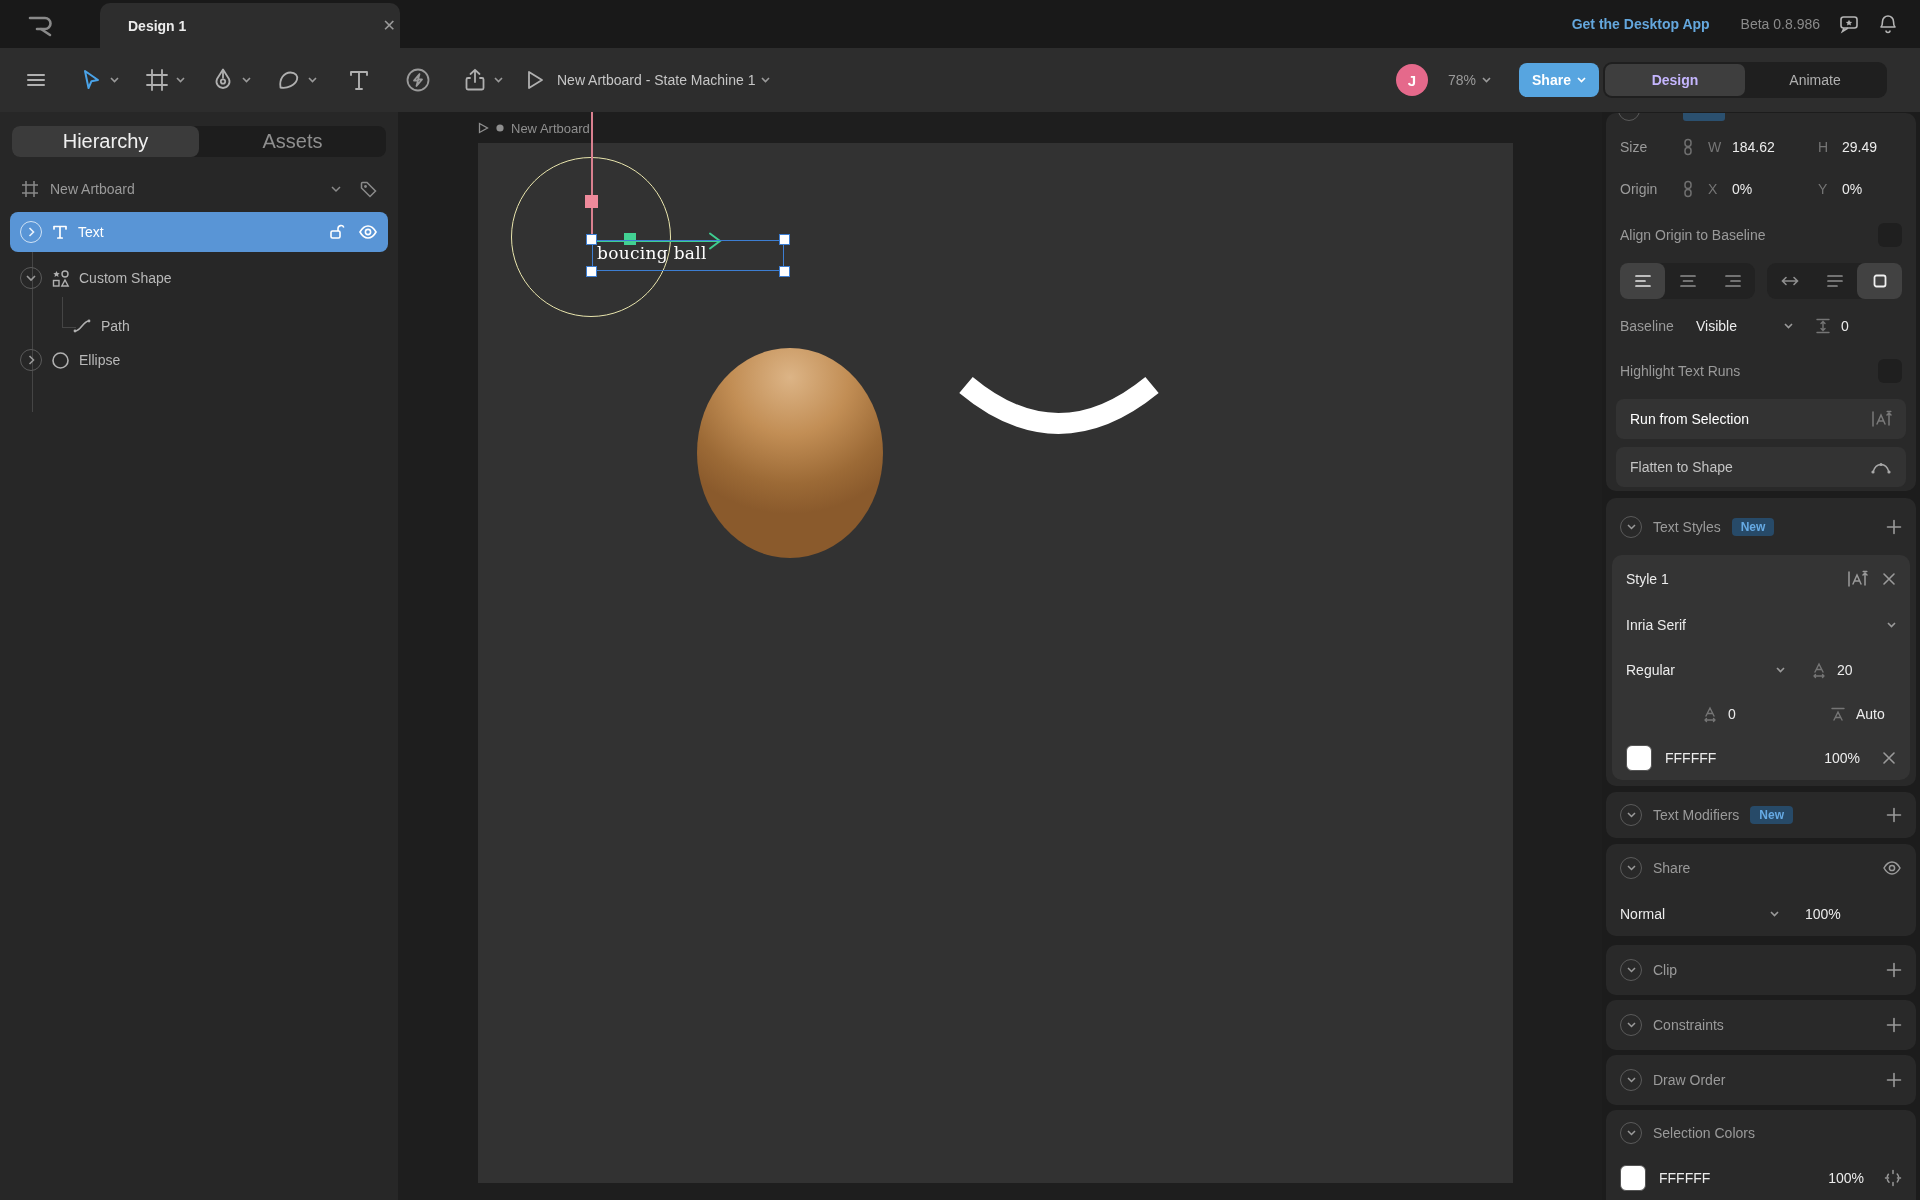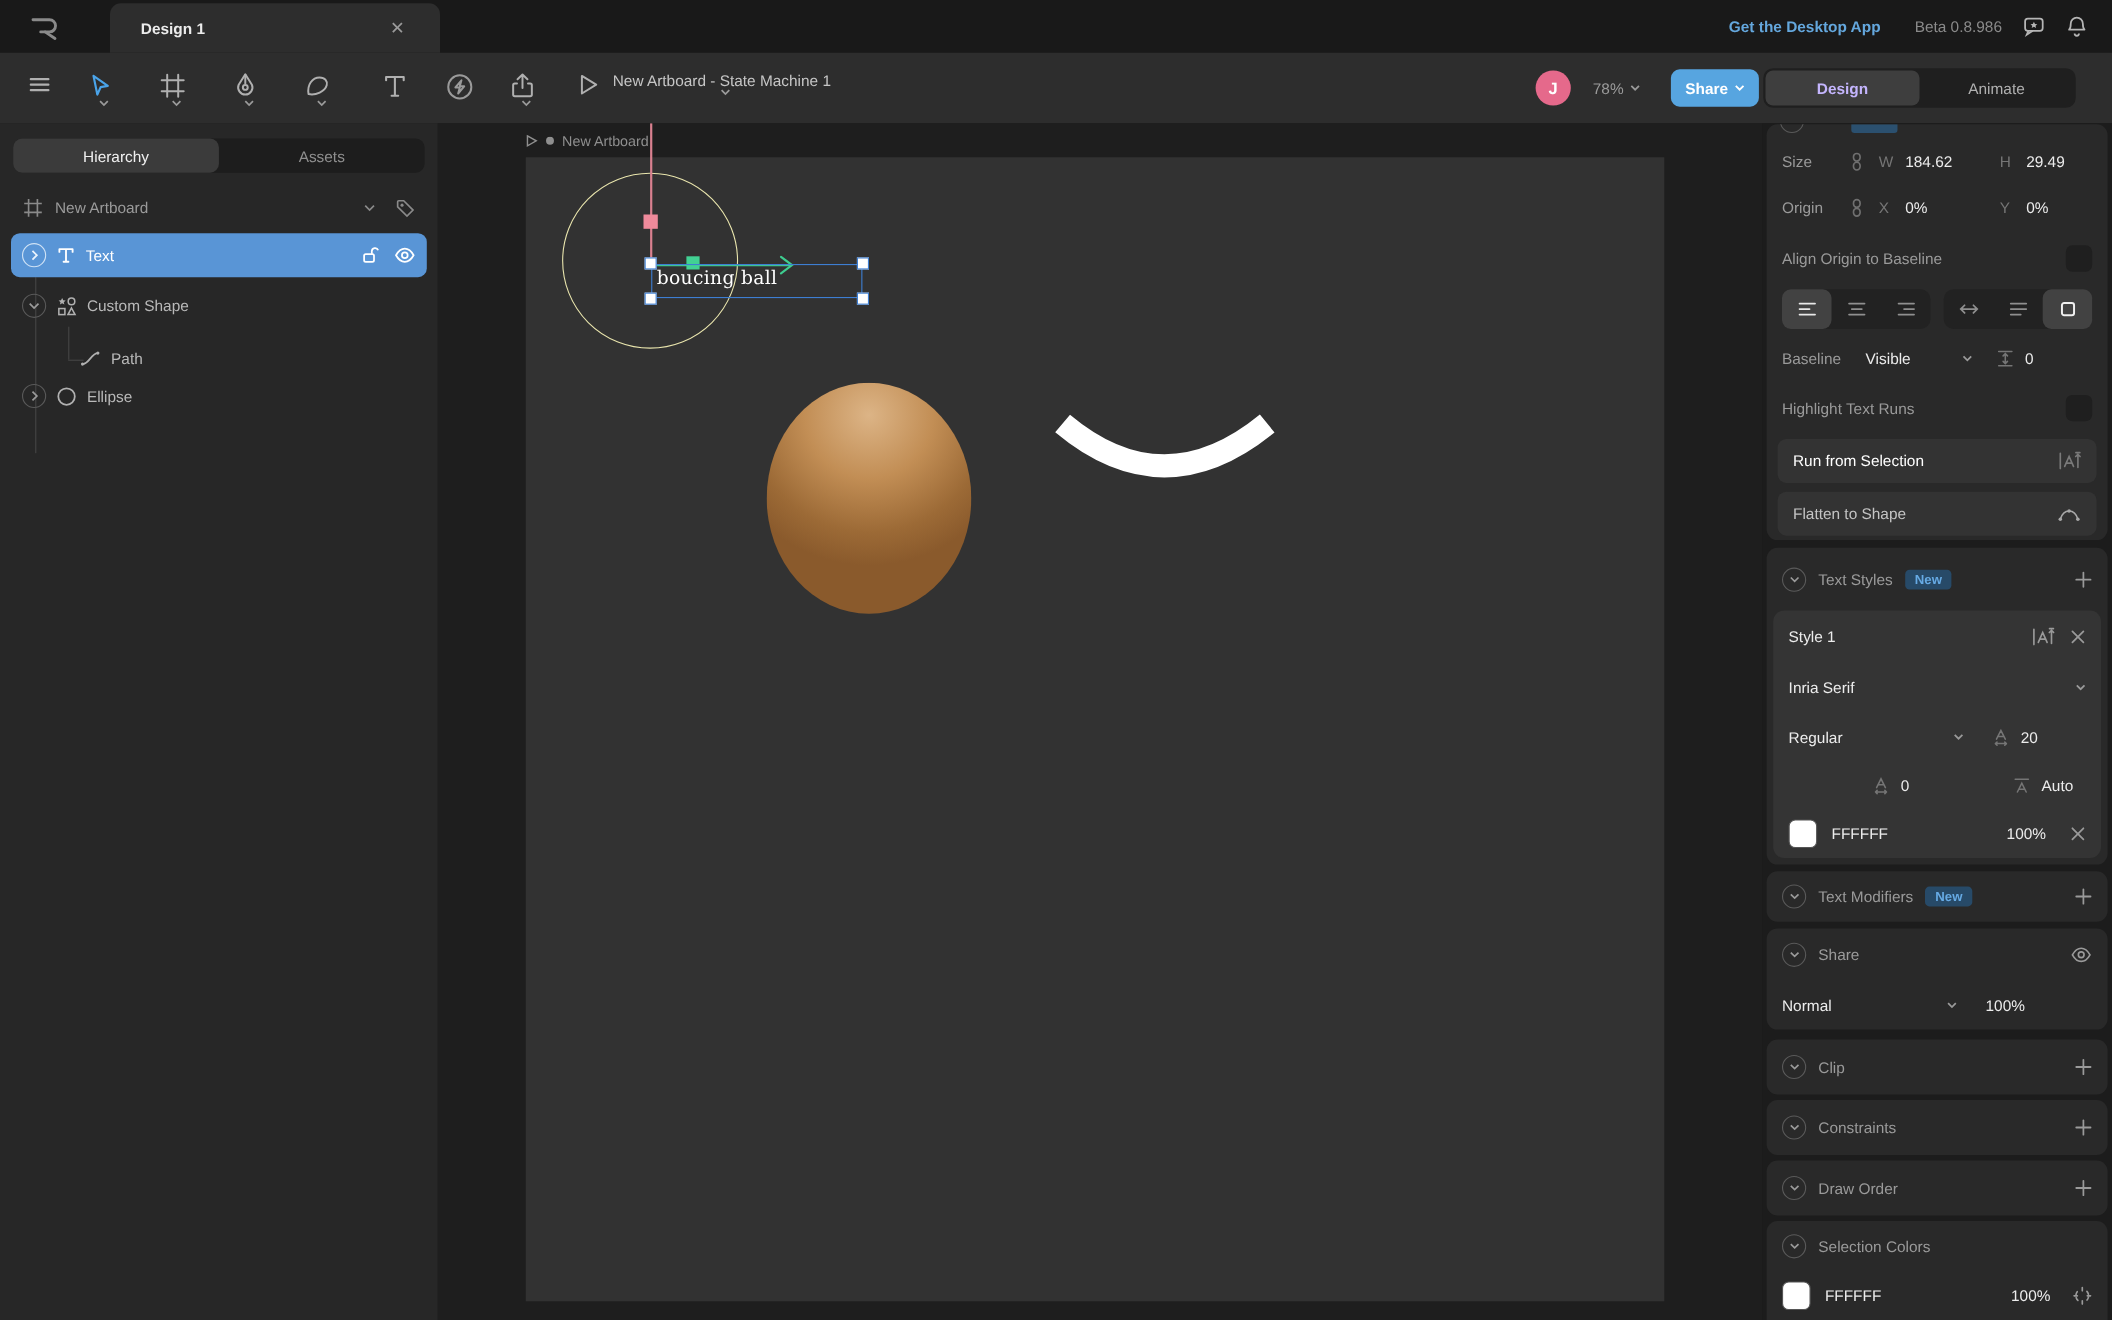--- a/index.html
+++ b/index.html
@@ -4,49 +4,49 @@
 <style>
   * { margin:0; padding:0; box-sizing:border-box; }
   html,body { width:1920px; height:1200px; overflow:hidden; background:#1c1c1c;
     font-family:"Liberation Sans", sans-serif; -webkit-font-smoothing:antialiased; }
   svg { display:block; }
 
   
   .tabbar { position:absolute; left:0; top:0; width:1920px; height:48px; background:#191919; }
   .rive-logo { position:absolute; left:26px; top:10px; }
   .doc-tab { position:absolute; left:100px; top:3px; width:300px; height:45px; background:#2d2d2d;
-    border-radius:10px 10px 0 0; display:flex; align-items:center; padding:0 32px 0 28px;gap:36px; }
+    border-radius:10px 10px 0 0; display:flex; align-items:center; padding:0 4px 0 28px;gap:36px; }
   .doc-tab .title { color:#ececec; font-size:14px; font-weight:600; flex:1; }
   .tab-close { color:#9a9a9a; font-size:16px; cursor:pointer; }
   .tabbar-right { position:absolute; right:22px; top:0; height:48px; display:flex; align-items:center; gap:18px; }
   .desktop-link { color:#5fa; color:#64a7dd; font-size:14px; font-weight:600; }
   .beta { color:#8a8a8a; font-size:14px;padding-left:13px; }
 
   
   .toolbar { position:absolute; left:0; top:48px; width:1920px; height:64px; background:#2d2d2d; }
-  .tool { position:absolute; top:17px; height:64px; display:flex; align-items:center;flex-direction:column; }
+  .tool { position:absolute; top:0; height:64px; display:flex; align-items:center; }
   .chev { margin-left:6px; }
   .artboard-menu { color:#c6c6c6; font-size:14px; }
   .avatar { position:absolute; left:1396px; top:16px; width:32px; height:32px; border-radius:50%;
     background:#e5698b; color:#fff; font-size:15px; font-weight:700; display:flex; align-items:center; justify-content:center; }
   .zoom-ctl { position:absolute; left:1448px; top:0; height:64px; display:flex; align-items:center; gap:6px; color:#9a9a9a; font-size:14px; }
   .share-btn { position:absolute; left:1519px; top:15px; width:80px; height:34px; background:#57a5e0;
     border-radius:8px; display:flex; align-items:center; justify-content:center; gap:6px;
     color:#fff; font-size:14px; font-weight:600; cursor:pointer; }
   .mode-switch { position:absolute; left:1603px; top:14px; width:284px; height:36px; background:#1f1f1f;
     border-radius:9px; display:flex; padding:2px; }
   .mode-seg { flex:1; display:flex; align-items:center; justify-content:center; font-size:14px;
     color:#b0b0b0; border-radius:7px; cursor:pointer; }
   .mode-seg.active { background:#3e3e3e; color:#c4b5fd; font-weight:600; }
 
   
   .sidebar { position:absolute; left:0; top:112px; width:398px; height:1088px; background:#272727; }
   .side-tabs { position:absolute; left:12px; top:14px; width:374px; height:31px; background:#1d1d1d;
     border-radius:8px; display:flex; padding:0; }
-  .side-tab { flex:1; display:flex; align-items:center; justify-content:center; font-size:14px; color:#8f8f8f; border-radius:8px; cursor:pointer; }
+  .side-tab { flex:1; display:flex; align-items:center; justify-content:center; font-size:20px; color:#8f8f8f; border-radius:8px; cursor:pointer; }
   .side-tab.active { background:#3b3b3b; color:#f0f0f0; }
   .artboard-row { position:absolute; left:12px; top:62px; width:374px; height:30px; display:flex; align-items:center; gap:10px; color:#9a9a9a; font-size:14px; padding:0 8px; }
   .artboard-row .grow { flex:1; }
   .h-row { position:absolute; left:10px; width:378px; height:40px; display:flex; align-items:center; gap:9px; border-radius:8px; font-size:14px; color:#b9b9b9; padding:0 10px; }
   .h-row.selected { background:#5995d6; color:#fff; }
   .h-row .grow { flex:1; }
   .tree-line { position:absolute; background:#454545; }
 
   
   .canvas { position:absolute; left:398px; top:112px; width:1204px; height:1088px; background:#1e1e1e; overflow:hidden; }

